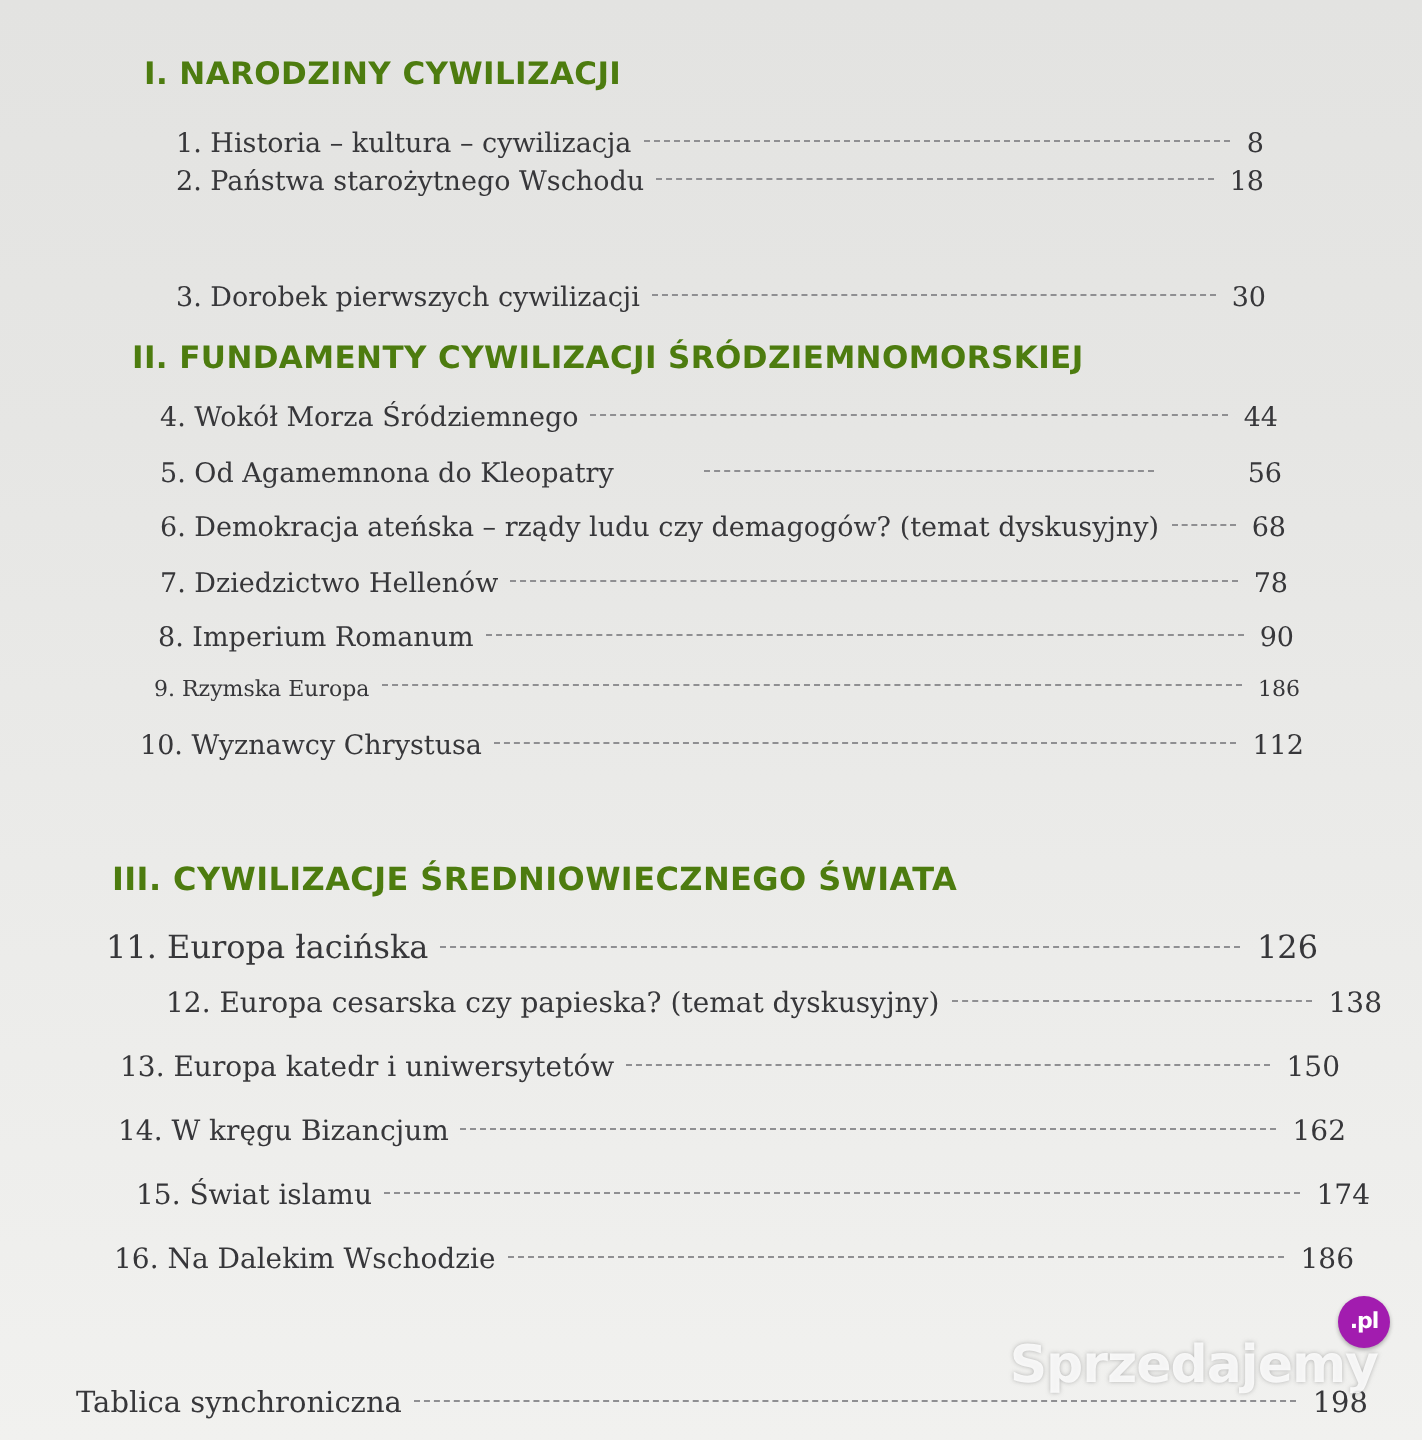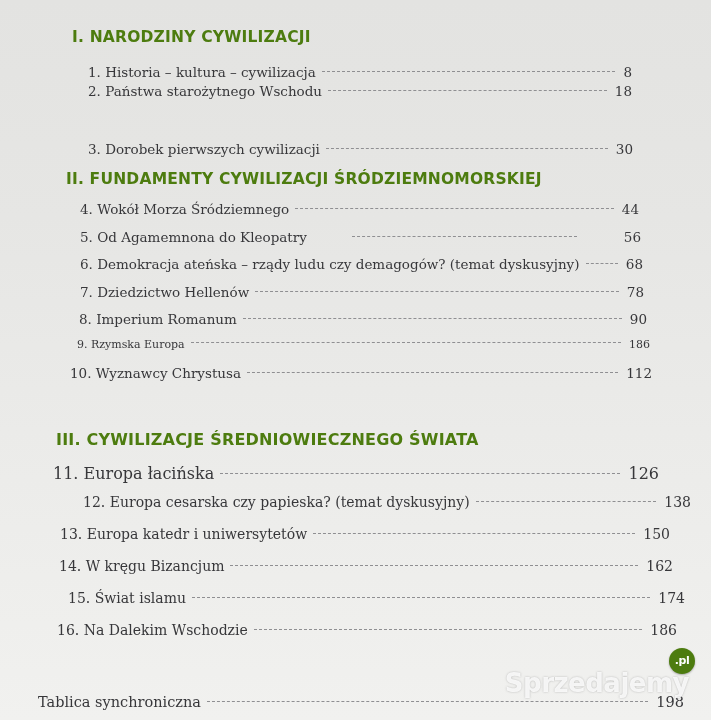--- a/index.html
+++ b/index.html
@@ -62,21 +62,21 @@
       letter-spacing: -0.5px;
       white-space: nowrap;
     }
     .watermark .badge {
       position: absolute;
       right: -6px;
       top: -20px;
       width: 26px;
       height: 26px;
       border-radius: 50%;
-      background: #4d7c0f;
+      background: #a21caf;
       color: #ffffff;
       font-size: 11px;
       line-height: 26px;
       text-align: center;
       text-shadow: none;
       box-shadow: 0 1px 2px rgba(0,0,0,0.3);
     }
   </style>
 </head>
 <body>

